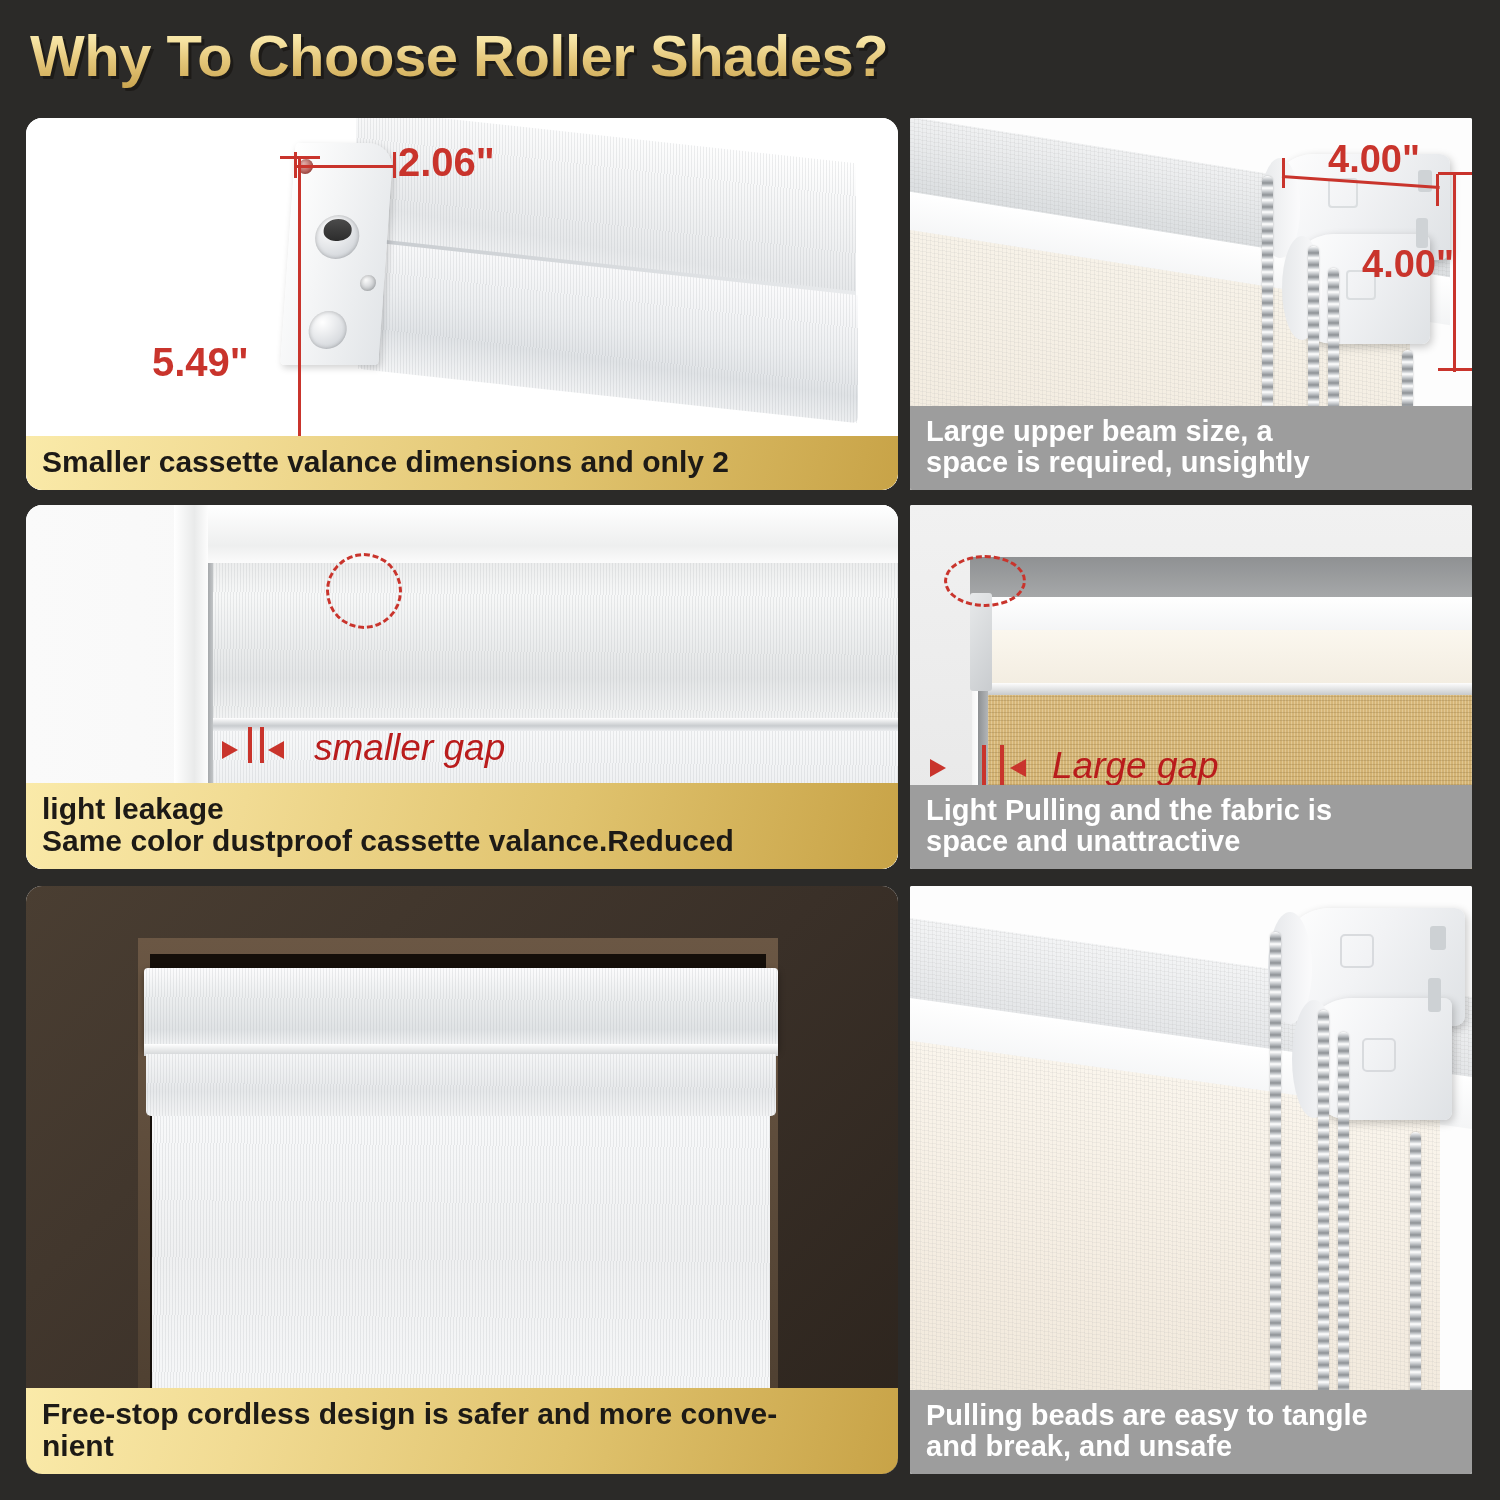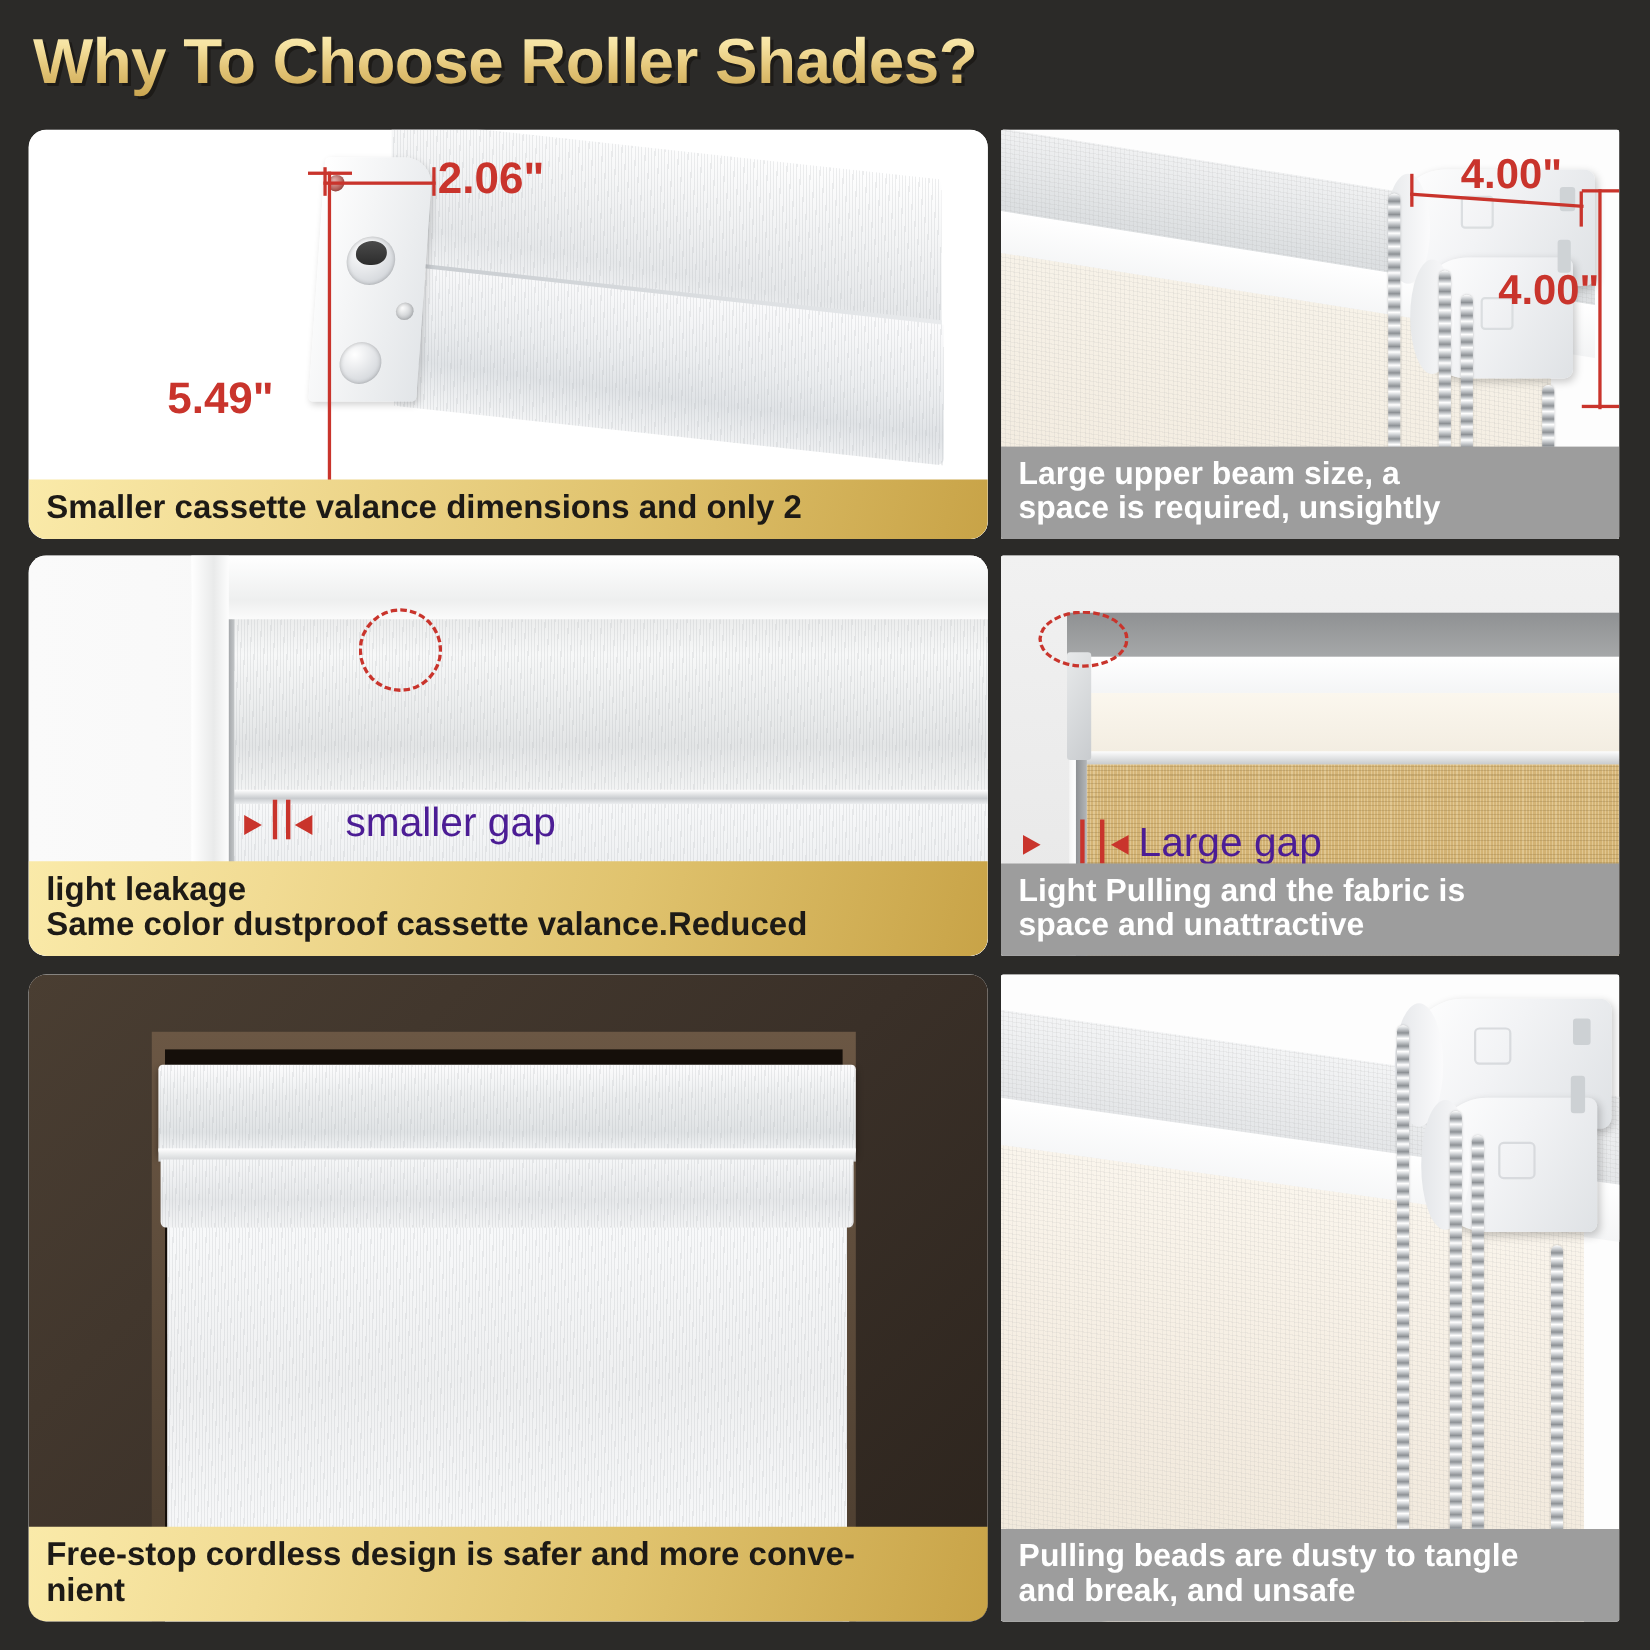--- a/index.html
+++ b/index.html
@@ -89,21 +89,21 @@
   .arrowR { border-left:16px solid #c9342c; }
   .arrowL { border-right:16px solid #c9342c; }
   .gapbar { position:absolute; background:#c9342c; width:4px; z-index:31; }
   .dashcircle {
     position:absolute;
     border:3px dashed #c9342c;
     border-radius:50%;
     z-index:30;
   }
   .gaptxt {
-    position:absolute; color:#4c1d95; white-space:nowrap; z-index:31;
+    position:absolute; color:#b91c1c; white-space:nowrap; z-index:31;font-style:italic;
   }
 
   
   .p1-bg { position:absolute; inset:0; background:#ffffff; }
   .p1-endcap {
     position:absolute;
     left:262px; top:25px; width:98px; height:222px;
     background:linear-gradient(100deg,#ffffff 0%,#f4f5f6 40%,#e2e5e8 100%);
     border-radius:4px 26px 4px 4px;
     transform:skewX(-4deg);
@@ -456,21 +456,21 @@
     <div class="p4-gapdark"></div>
     <div class="p4-edgeL"></div>
     <div class="p4-bracketclip"></div>
 
     <div class="dashcircle" style="left:34px; top:50px; width:82px; height:52px;"></div>
 
     <div class="arrowR" style="left:20px; top:254px;"></div>
     <div class="gapbar" style="left:72px; top:240px; height:40px;"></div>
     <div class="gapbar" style="left:90px; top:240px; height:40px;"></div>
     <div class="arrowL" style="left:100px; top:254px;"></div>
-    <div class="gaptxt" style="left:125px; top:240px; font-size:37px;text-align:right;">Large gap</div>
+    <div class="gaptxt" style="left:142px; top:240px; font-size:37px;text-align:right;">Large gap</div>
   </div>
 
   <div class="cap grey">
     <span class="line">Light Pulling and the fabric is</span>
     <span class="line">space and unattractive</span>
   </div>
 </div>
 
 <div class="panel left" style="left:26px; top:886px; width:872px; height:588px;">
   <div class="stage">
@@ -532,16 +532,16 @@
     <div style="position:absolute; left:382px; top:114px; width:44px; height:118px; border-radius:50%;
                 background:linear-gradient(90deg,#e4e6e9,#fbfbfc);"></div>
 
     <div class="chain" style="left:360px; top:46px;  height:542px;"></div>
     <div class="chain" style="left:408px; top:124px; height:464px;"></div>
     <div class="chain" style="left:428px; top:146px; height:442px;"></div>
     <div class="chain" style="left:500px; top:246px; height:342px;"></div>
   </div>
 
   <div class="cap grey">
-    <span class="line">Pulling beads are dusty to tangle</span>
+    <span class="line">Pulling beads are easy to tangle</span>
     <span class="line">and break, and unsafe</span>
   </div>
 </div>
 
 </body></html>

